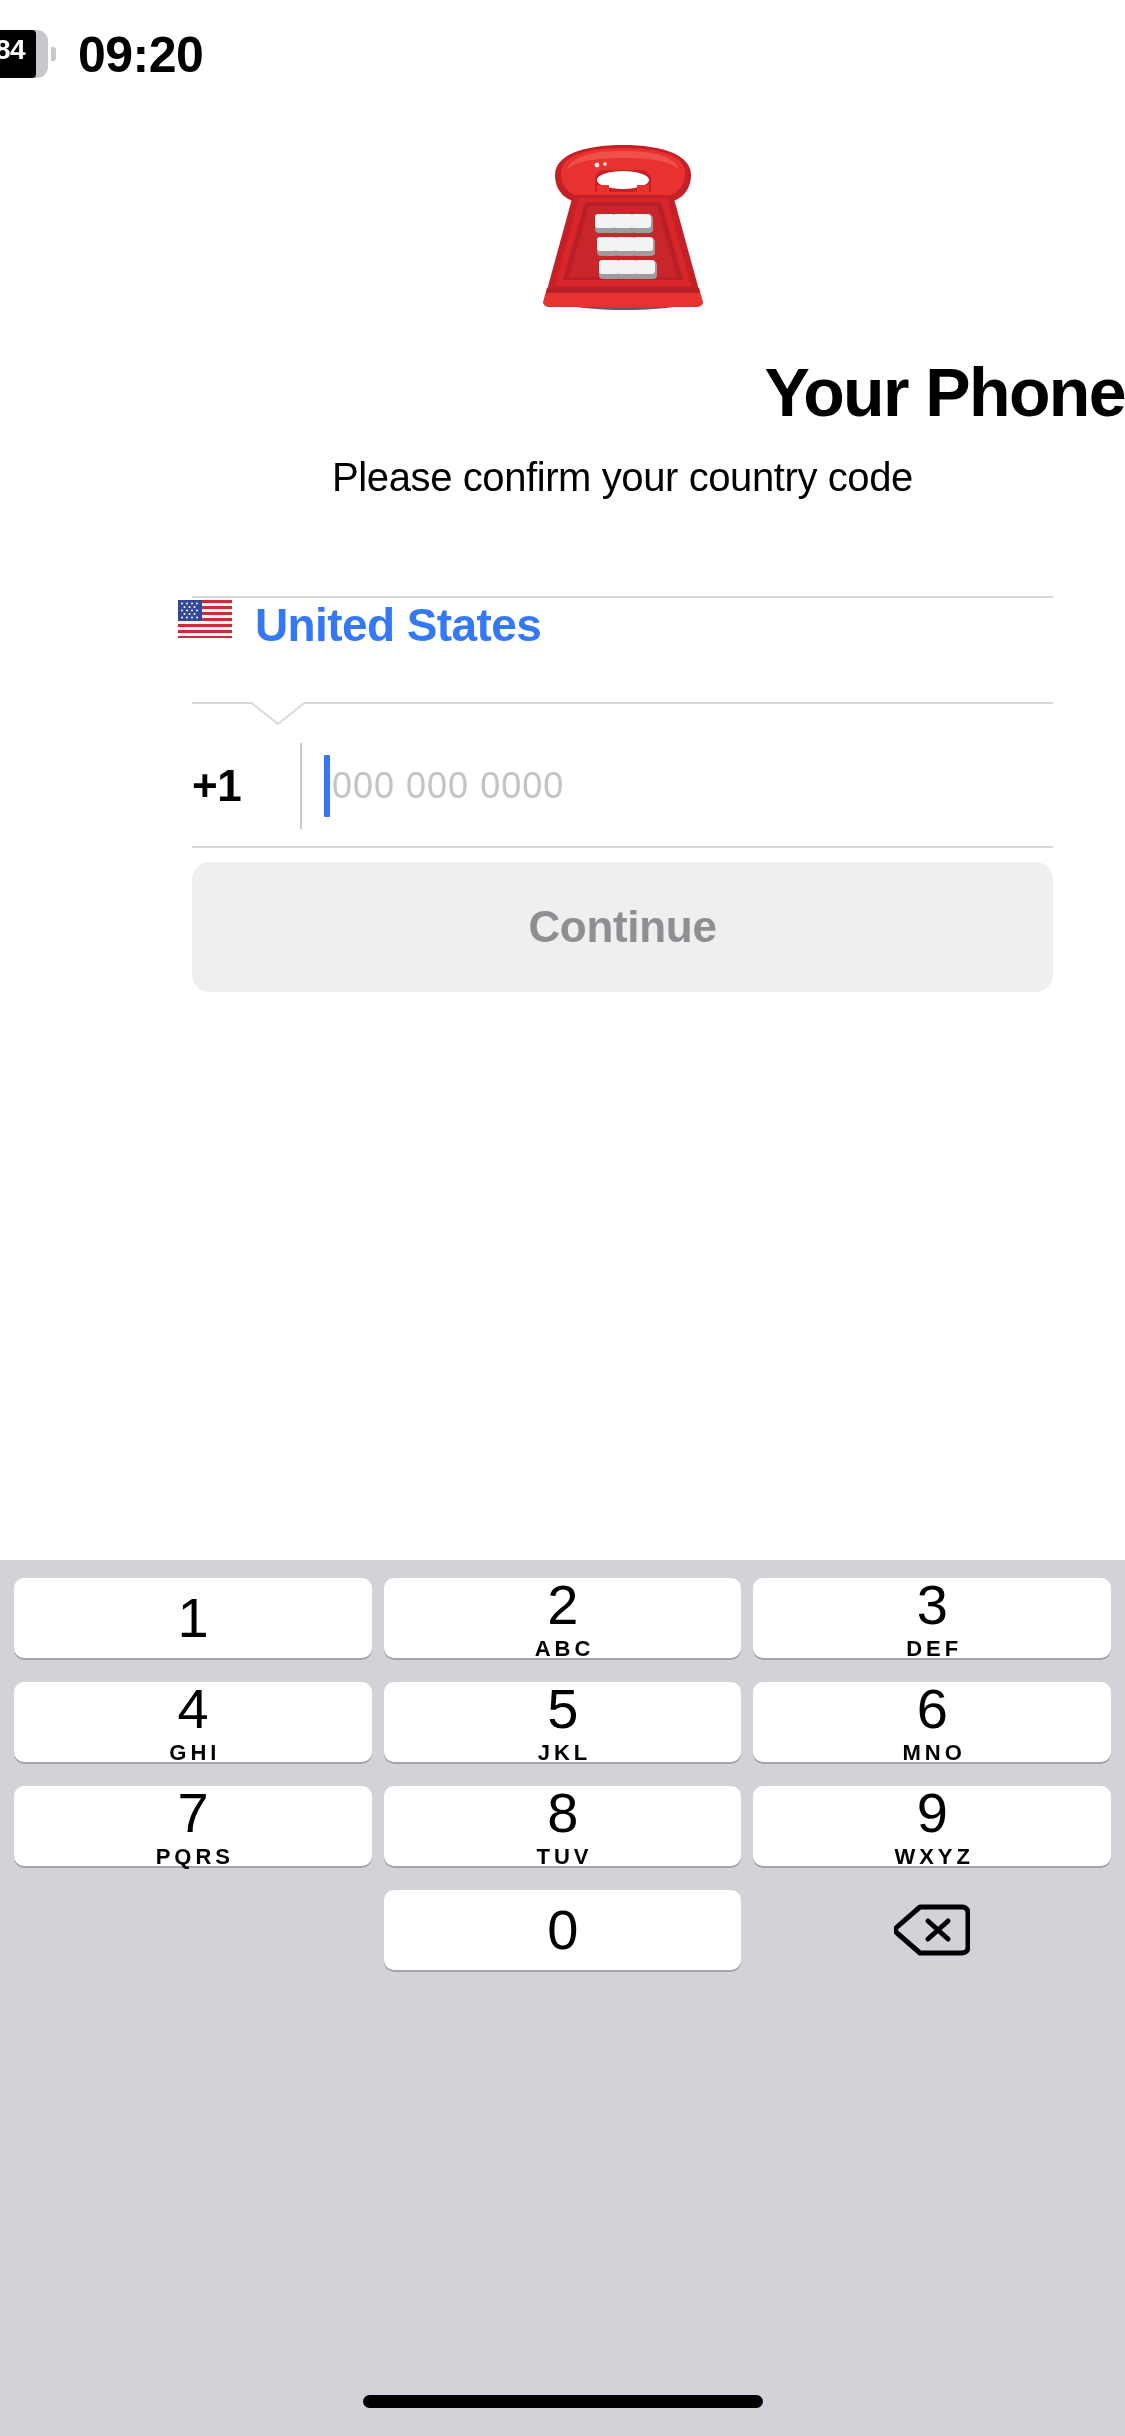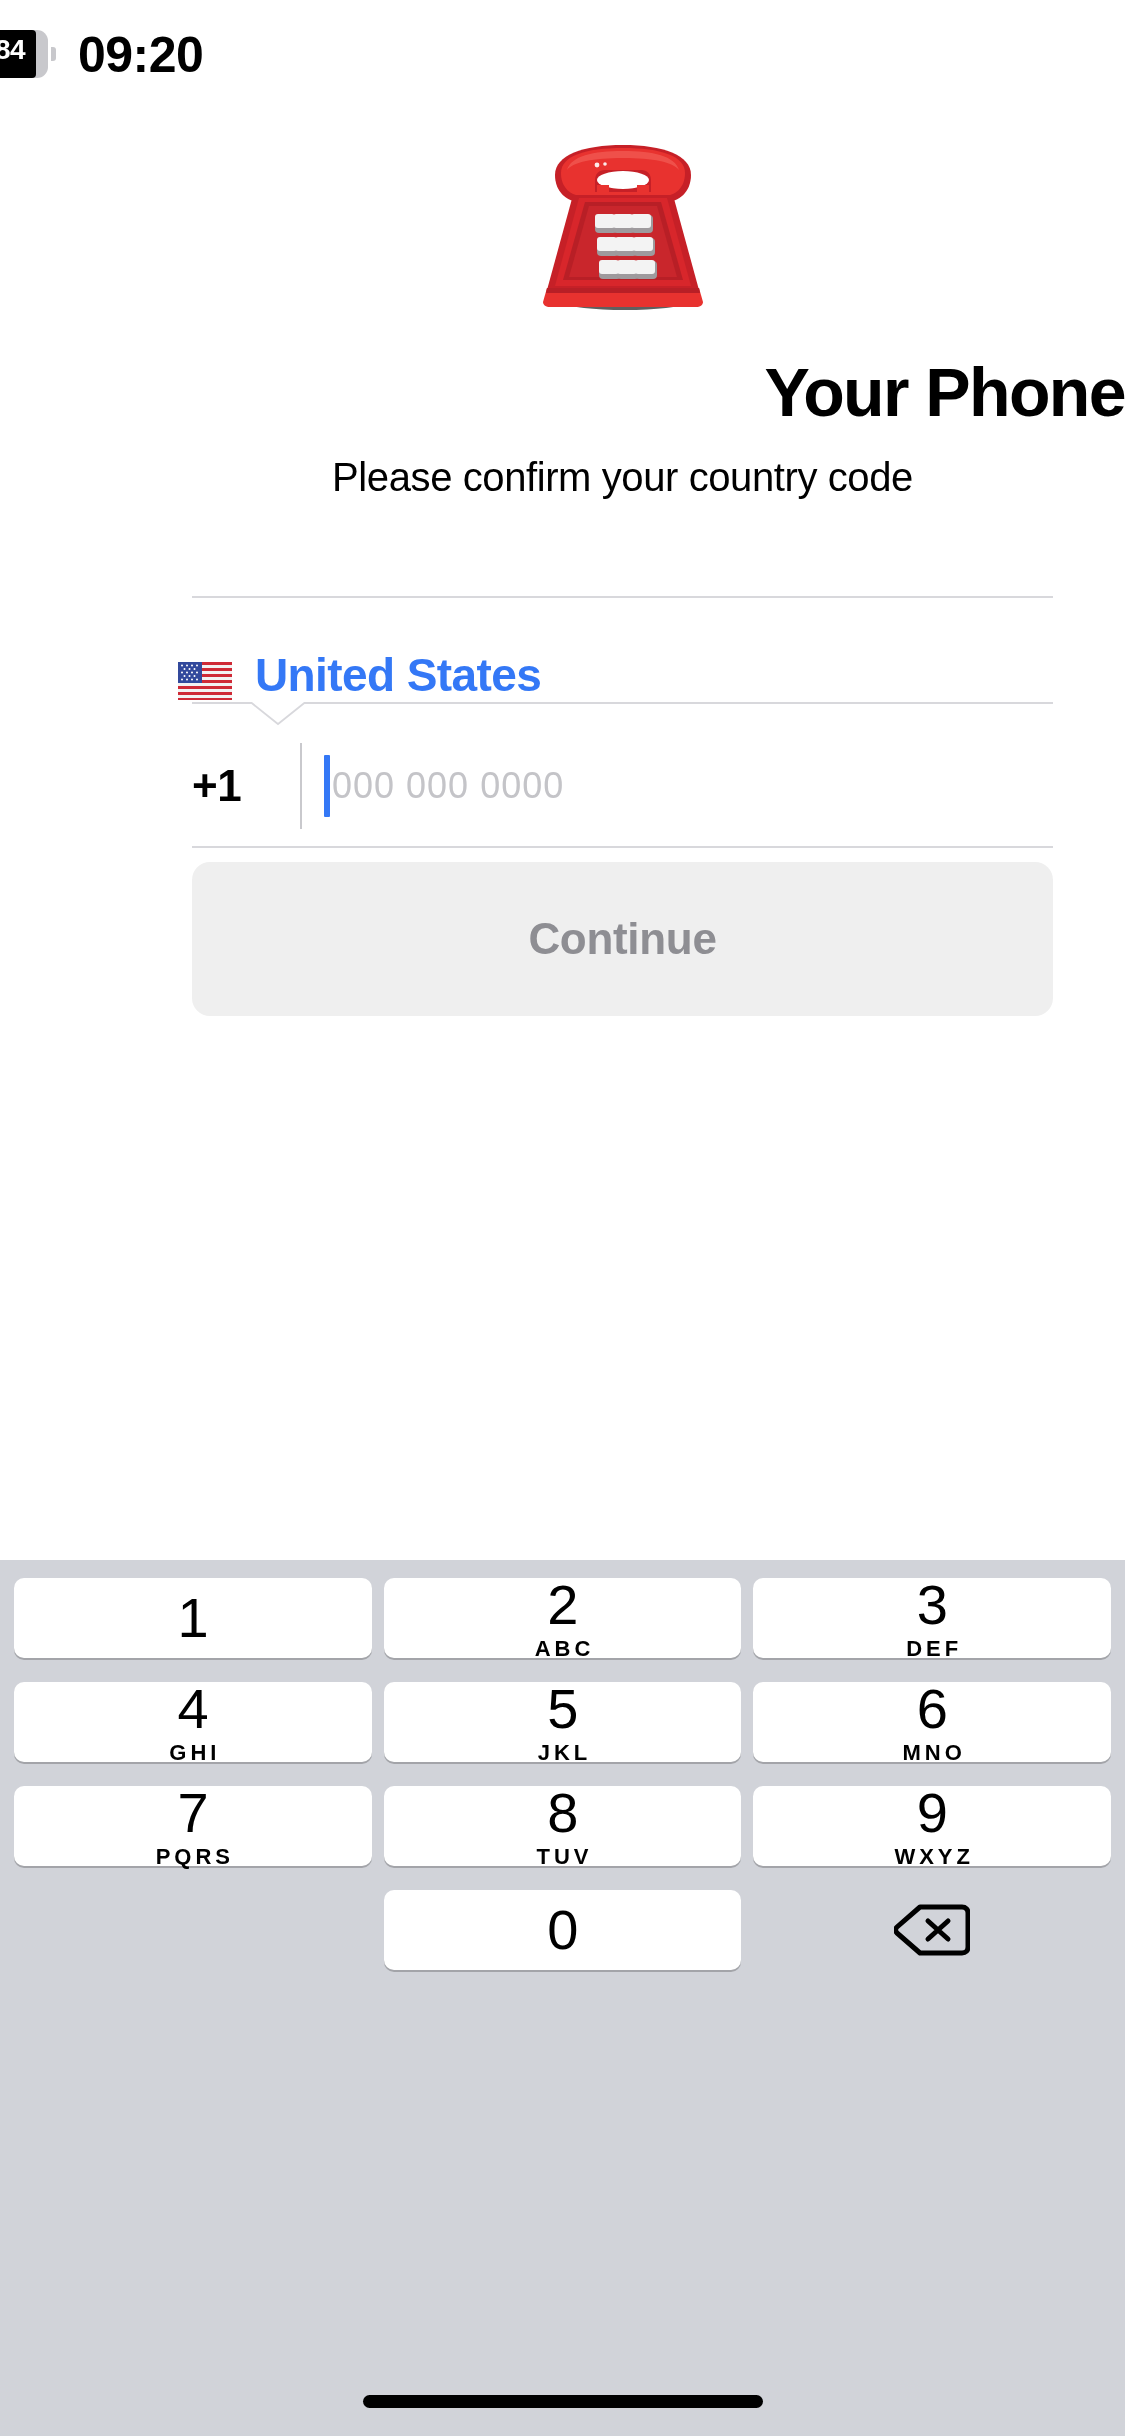--- a/index.html
+++ b/index.html
@@ -175,21 +175,21 @@
     position: absolute;
     left: 0; top: 0;
     width: 100%;
     height: 24px;
     display: block;
   }
 
   .country-row {
     height: 104px;
     display: flex;
-    align-items: flex-end;
+    align-items: flex-start;
     padding: 0 57px;
   }
   .flag-emoji {
     width: 56px;
     height: 42px;
     margin-right: 22px;
     flex: 0 0 auto;
     display: block;
   }
   .country-name {
@@ -233,21 +233,21 @@
     letter-spacing: 1px;
     font-weight: normal;
   }
 
   
   .continue-button {
     position: absolute;
     top: 862px;
     left: 72px;
     right: 72px;
-    height: 154px;
+    height: 130px;
     border-radius: 18px;
     background: #efefef;
     display: flex;
     align-items: center;
     justify-content: center;
     border: none;
     padding: 0;
     font-family: inherit;
   }
   .continue-label {

